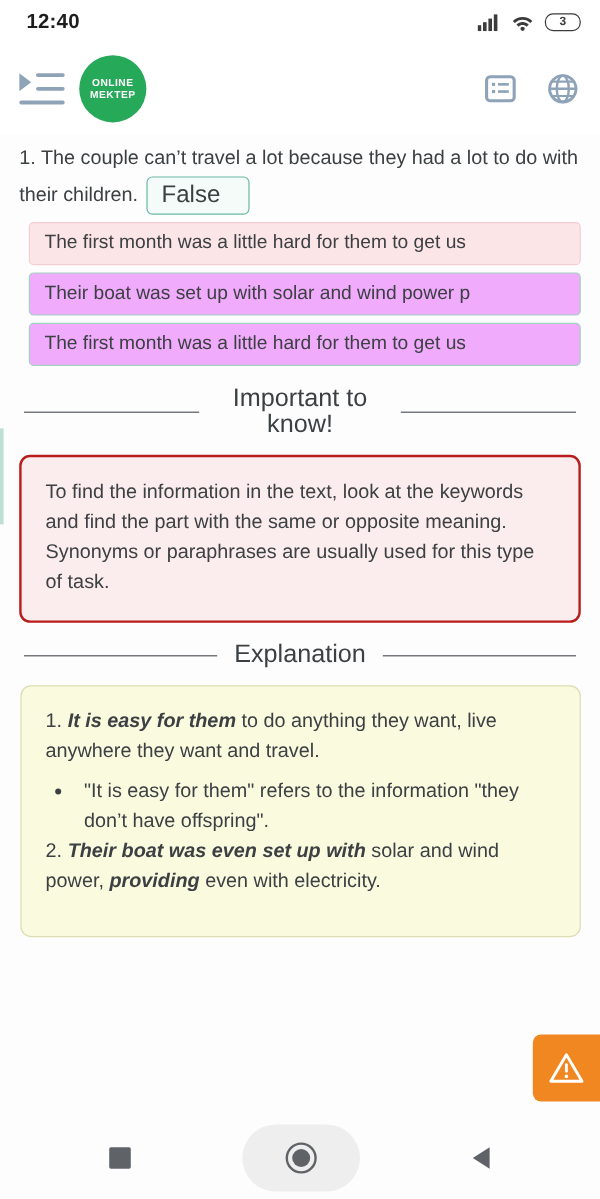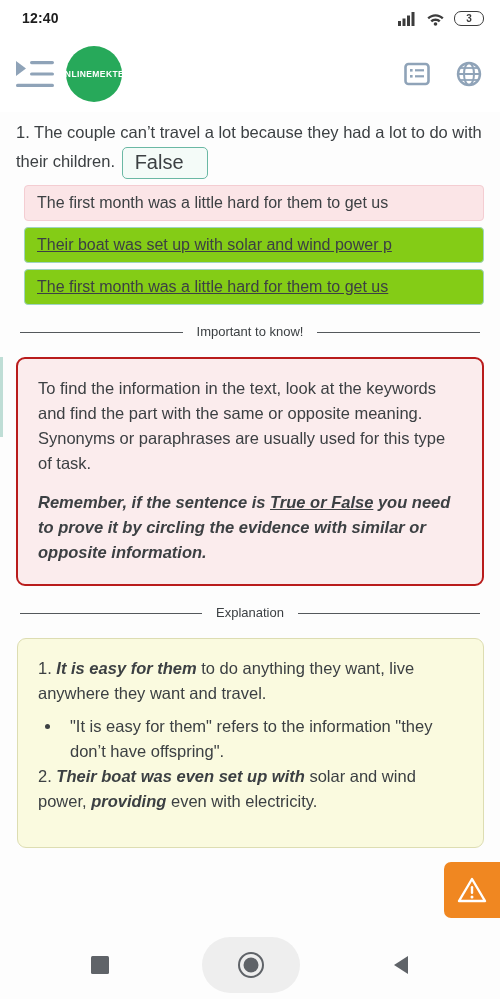--- a/index.html
+++ b/index.html
@@ -23,21 +23,21 @@
   
   .statusbar {
     height: 36px;
     display: flex;
     align-items: center;
     justify-content: space-between;
     padding: 0 16px 0 22px;
     background: #ffffff;
   }
   .statusbar .clock {
-    font-size: 14px;
+    font-size: 17px;
     font-weight: bold;
     color: #1d1d1d;
     letter-spacing: .2px;
   }
   .status-right {
     display: flex;
     align-items: center;
     gap: 9px;
   }
   .batt {
@@ -63,21 +63,21 @@
     background: #ffffff;
   }
   .hamburger { width: 38px; height: 30px; flex: none; cursor: pointer; }
   .logo {
     width: 56px;
     height: 56px;
     border-radius: 50%;
     background: #27a95a;
     margin-left: 12px;
     display: flex;
-    flex-direction: row;
+    flex-direction: column;
     align-items: center;
     justify-content: center;
     flex: none;
     cursor: pointer;
   }
   .logo span {
     color: #ffffff;
     font-size: 8.5px;
     font-weight: bold;
     letter-spacing: .4px;
@@ -134,33 +134,33 @@
     border-radius: 4px;
     padding: 6px 10px 7px 12px;
     font-size: 16px;
     line-height: 21px;
     color: #3c4043;
     white-space: nowrap;
     overflow: hidden;
     cursor: text;
   }
   .evidence.wrong { background: #fbe5e7; border: 1px solid #f4cdd2; }
-  .evidence.right { background: #84cc16; border: 1px solid #9fd3c2; text-decoration: underline; }
+  .evidence.right { background: #f0abfc; border: 1px solid #9fd3c2; }
 
   
   .divider {
     display: flex;
     align-items: center;
     gap: 14px;
     padding: 0 20px;
     margin: 16px 0 14px;
   }
   .divider .rule { flex: 1; height: 1px; background: #54585c; }
   .divider .dtitle {
-    font-size: 13px;
+    font-size: 21px;
     line-height: 22px;
     color: #3c4043;
     text-align: center;
     max-width: 140px;
   }
 
   
   .callout {
     margin: 0 16px;
     border-radius: 9px;
@@ -307,23 +307,20 @@
     </div>
 
     <div class="divider">
       <div class="rule"></div>
       <div class="dtitle">Important to know!</div>
       <div class="rule"></div>
     </div>
 
     <div class="callout pink">
       <p>To find the information in the text, look at the keywords and find the part with the same or opposite meaning. Synonyms or paraphrases are usually used for this type of task.</p>
-      <p>
-        <span class="strongital">Remember, if the sentence is </span><span class="strongital underline">True or False</span><span class="strongital"> you need to prove it by circling the evidence with similar or opposite information.</span>
-      </p>
     </div>
 
     <div class="divider">
       <div class="rule"></div>
       <div class="dtitle">Explanation</div>
       <div class="rule"></div>
     </div>
 
     <div class="callout yellow">
       <p>

